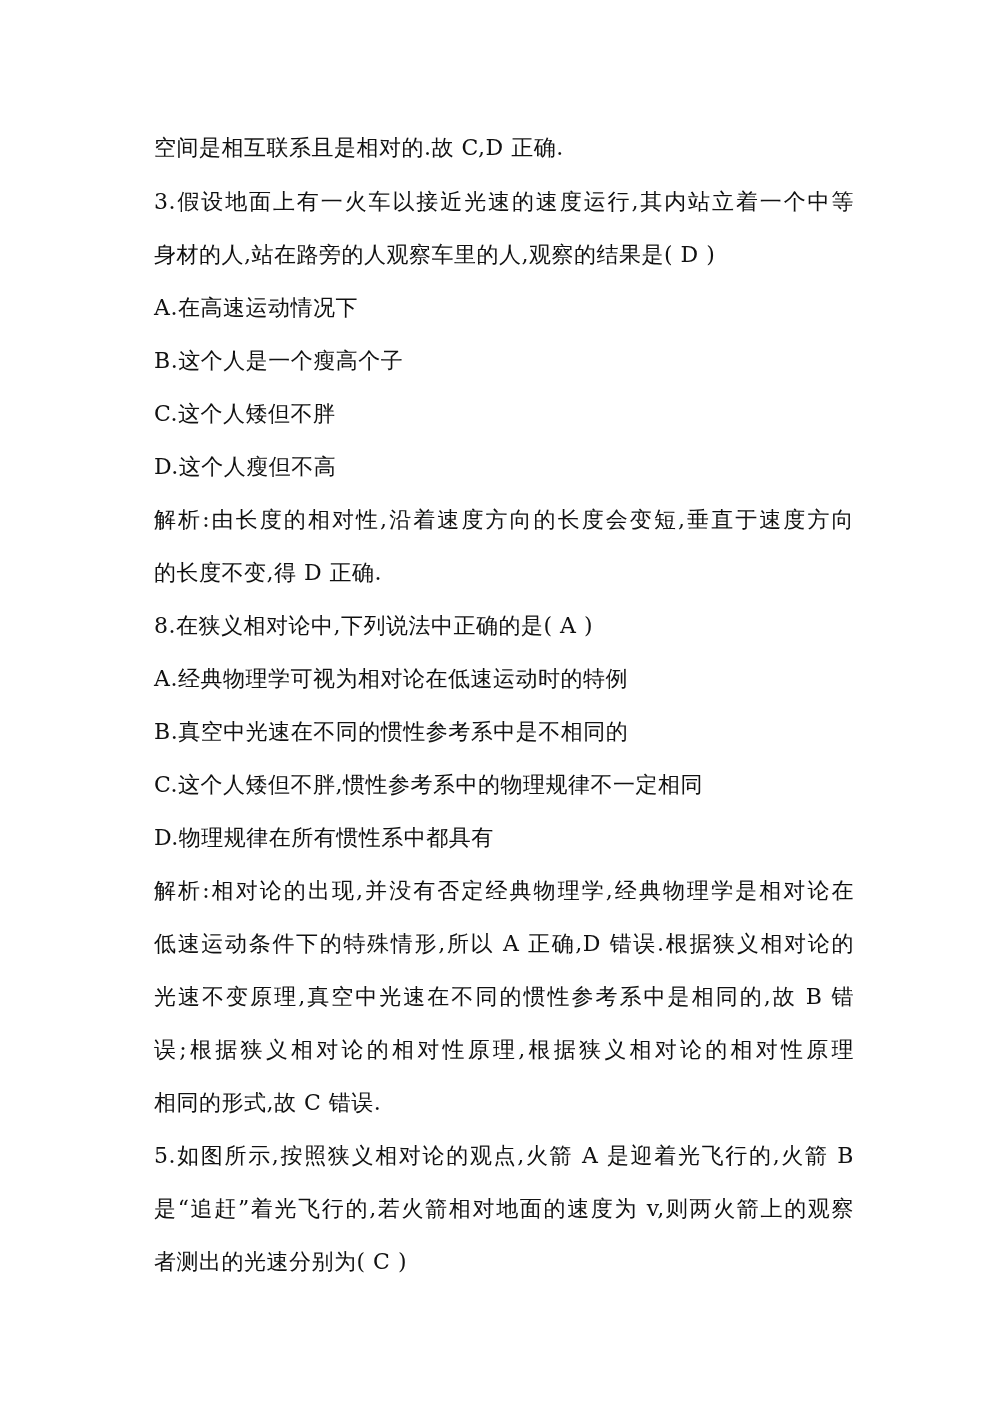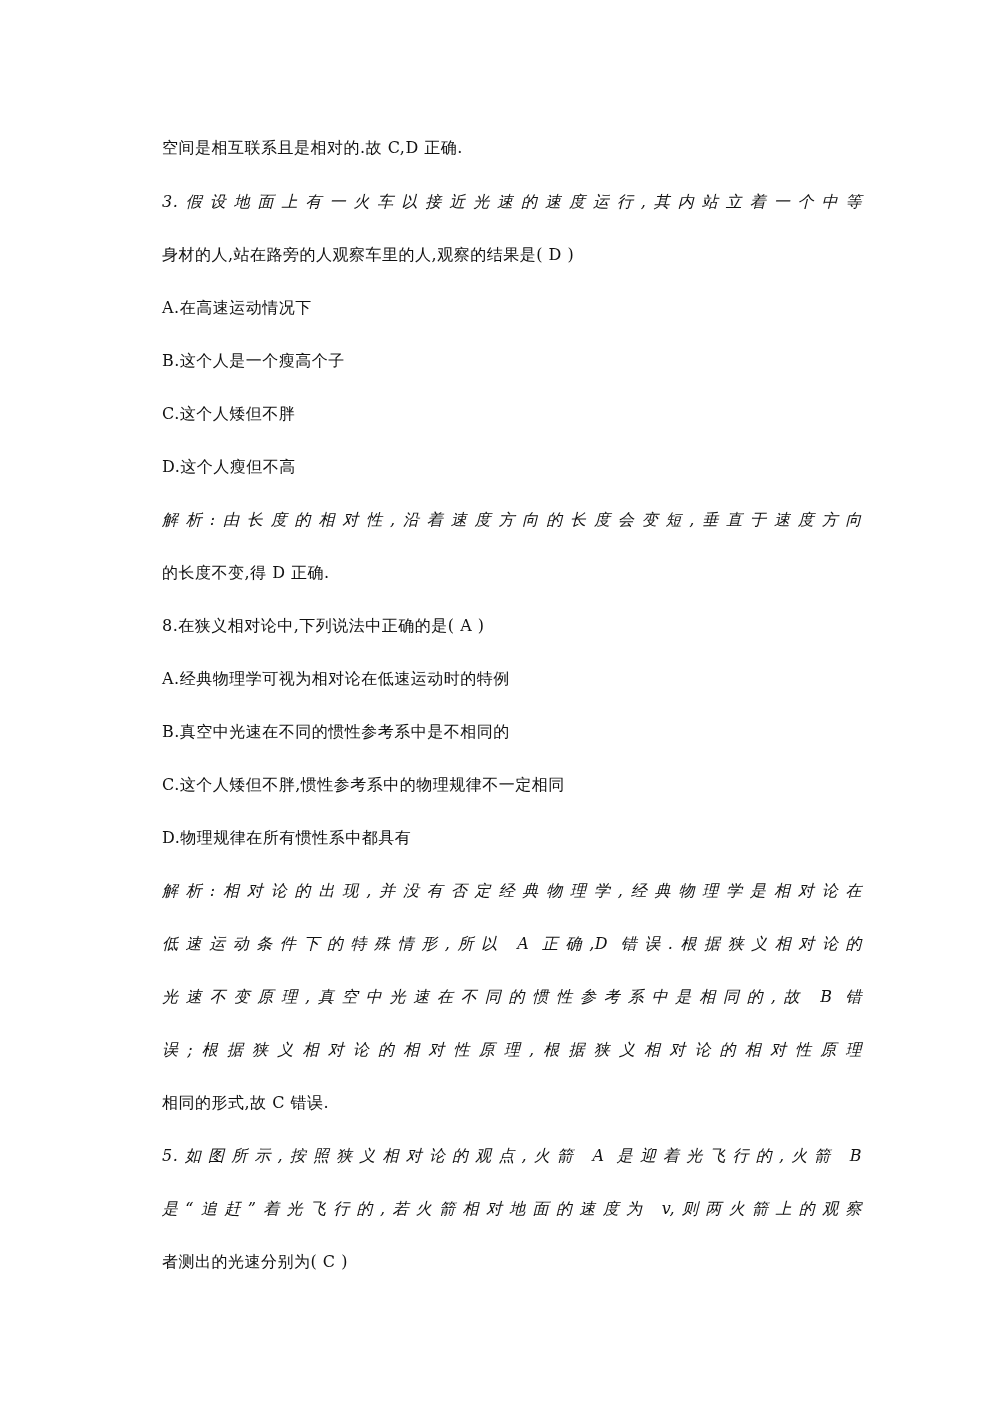--- a/index.html
+++ b/index.html
@@ -16,31 +16,30 @@
       color: #111111;
     }
     .page {
       position: absolute;
       left: 150px;
       top: 120px;
       width: 710px;
     }
     .line {
       position: absolute;
-      left: 12px;
+      left: 4px;
       white-space: nowrap;
-      font-size: 16px;
+      font-size: 22px;
       line-height: 30px;
       letter-spacing: 0.5px;
     }
     .justify {
       width: 700px;
       text-align: justify;
       text-align-last: justify;
-      font-style: italic;
     }
   </style>
 </head>
 <body>
 
 <div class="page">
   <div class="line" style="top:13px">空间是相互联系且是相对的.故 C,D 正确.</div>
   <div class="line justify" style="top:67px">3.假设地面上有一火车以接近光速的速度运行,其内站立着一个中等</div>
   <div class="line" style="top:120px">身材的人,站在路旁的人观察车里的人,观察的结果是(   D   )</div>
   <div class="line" style="top:173px">A.在高速运动情况下</div>

